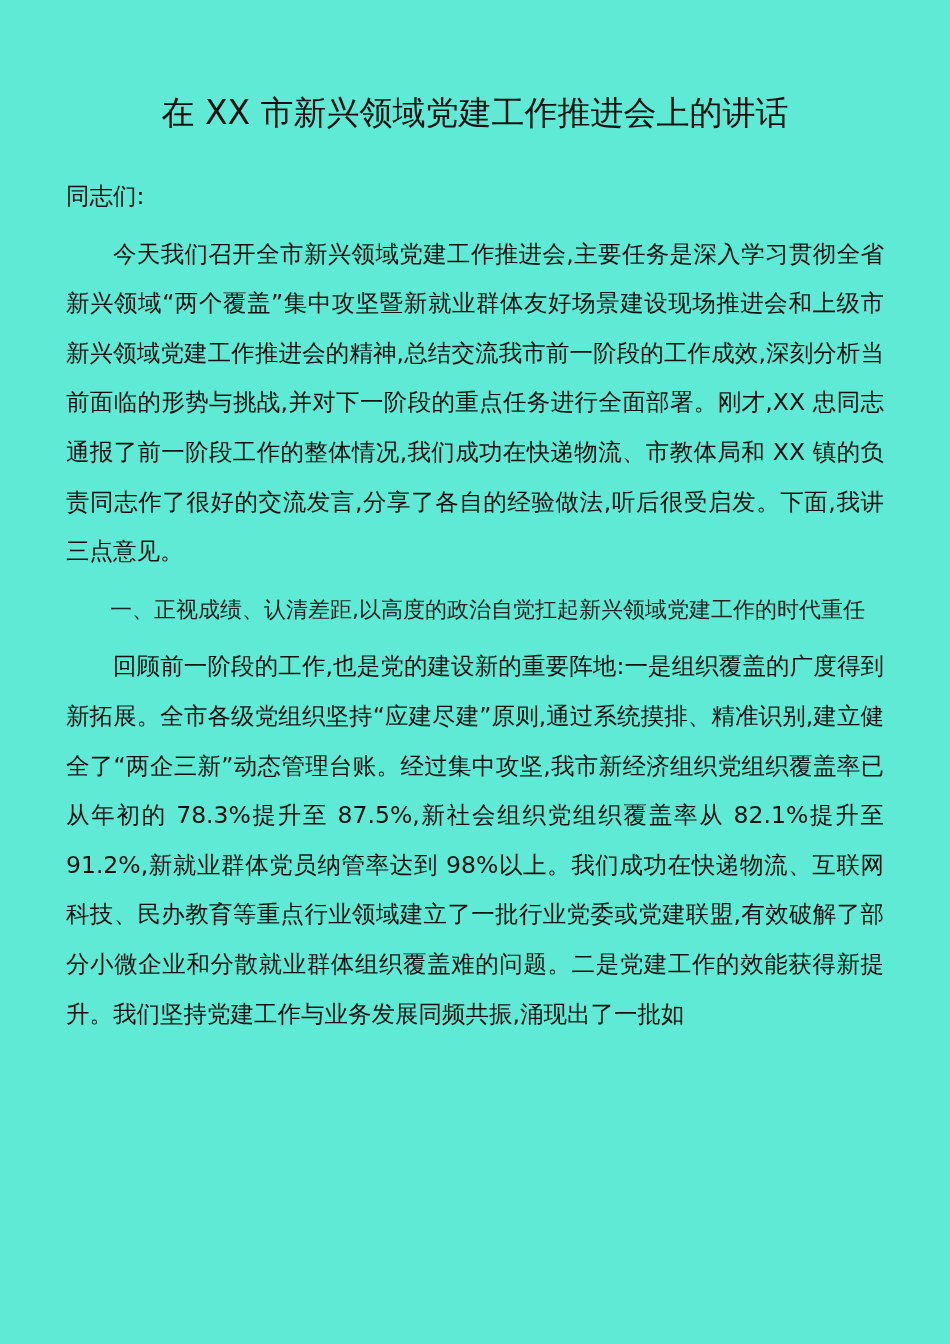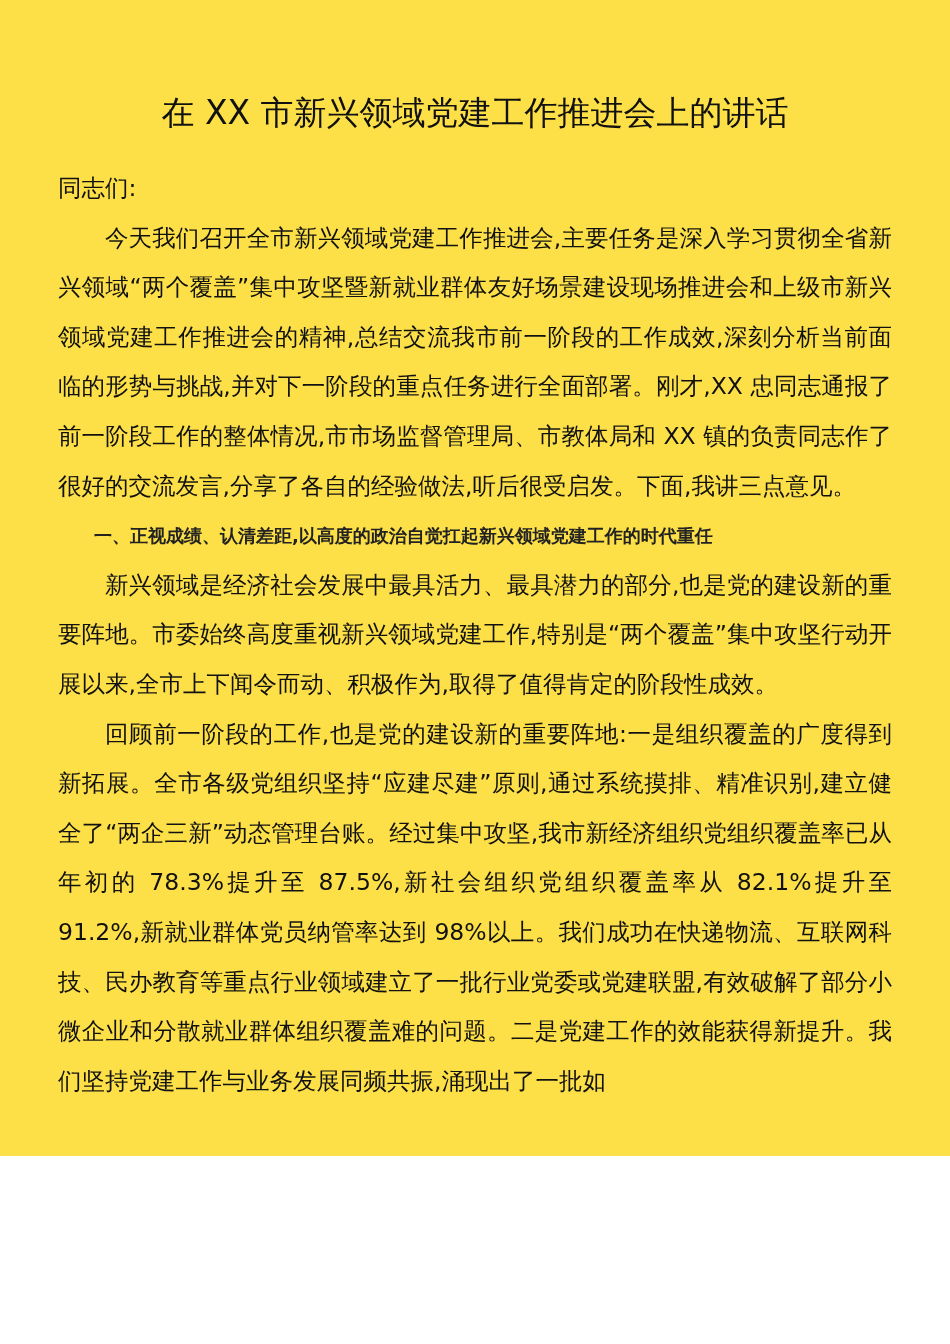--- a/index.html
+++ b/index.html
@@ -1,37 +1,36 @@
 <!DOCTYPE html>
 <html><head>
 <meta charset="utf-8">
 <style>
   html, body { margin: 0; padding: 0; background: #ffffff; }
   body { width: 950px; height: 1344px; overflow: hidden; position: relative;
          font-family: "DejaVu Sans", "Liberation Sans", sans-serif; color: #111; }
-  .page { position: absolute; left: 0; top: 0; width: 950px; height: 1156px; background: #fde047; }
+  .page { position: absolute; left: 0; top: 0; width: 950px; height: 1344px; background: #5eead4; }
   .title { position: absolute; left: 0; top: 66px; width: 950px; text-align: center;
            font-size: 33px; line-height: 50px; letter-spacing: 0px; color: #111; font-weight: normal; }
   .body { position: absolute; left: 58px; top: 164px; width: 834px;
           font-size: 23.5px; line-height: 49.6px; text-align: justify; text-justify: inter-character; }
-  .body p { margin: 0; }
+  .body p { margin: 8px; }
   .indent { text-indent: 2em; }
-  .heading { font-size: 18px; color: #222; font-weight: bold; }
+  .heading { font-size: 22px; color: #222; }
   b { font-weight: normal; }
 </style>
 </head>
 <body>
 
 <div class="page">
   <h1 class="title">在 XX 市新兴领域党建工作推进会上的讲话</h1>
 
   <div class="body">
     <p>同志们:</p>
 
-    <p class="indent">今天我们召开全市新兴领域党建工作推进会,主要任务是深入学习贯彻全省新兴领域“两个覆盖”集中攻坚暨新就业群体友好场景建设现场推进会和上级市新兴领域党建工作推进会的精神,总结交流我市前一阶段的工作成效,深刻分析当前面临的形势与挑战,并对下一阶段的重点任务进行全面部署。刚才,XX 忠同志通报了前一阶段工作的整体情况,市市场监督管理局、市教体局和 XX 镇的负责同志作了很好的交流发言,分享了各自的经验做法,听后很受启发。下面,我讲三点意见。</p>
+    <p class="indent">今天我们召开全市新兴领域党建工作推进会,主要任务是深入学习贯彻全省新兴领域“两个覆盖”集中攻坚暨新就业群体友好场景建设现场推进会和上级市新兴领域党建工作推进会的精神,总结交流我市前一阶段的工作成效,深刻分析当前面临的形势与挑战,并对下一阶段的重点任务进行全面部署。刚才,XX 忠同志通报了前一阶段工作的整体情况,我们成功在快递物流、市教体局和 XX 镇的负责同志作了很好的交流发言,分享了各自的经验做法,听后很受启发。下面,我讲三点意见。</p>
 
     <p class="indent heading">一、正视成绩、认清差距,以高度的政治自觉扛起新兴领域党建工作的时代重任</p>
 
-    <p class="indent">新兴领域是经济社会发展中最具活力、最具潜力的部分,也是党的建设新的重要阵地。市委始终高度重视新兴领域党建工作,特别是“两个覆盖”集中攻坚行动开展以来,全市上下闻令而动、积极作为,取得了值得肯定的阶段性成效。</p>
 
     <p class="indent"><span>回顾前一阶段的工作,也是党的建设新的重要阵地:</span><b>一是</b><span>组织覆盖的广度得到新拓展。全市各级党组织坚持“应建尽建”原则,通过系统摸排、精准识别,建立健全了“两企三新”动态管理台账。经过集中攻坚,我市新经济组织党组织覆盖率已从年初的 78.3%提升至 87.5%,新社会组织党组织覆盖率从 82.1%提升至 91.2%,新就业群体党员纳管率达到 98%以上。我们成功在快递物流、互联网科技、民办教育等重点行业领域建立了一批行业党委或党建联盟,有效破解了部分小微企业和分散就业群体组织覆盖难的问题。</span><b>二是</b><span>党建工作的效能获得新提升。我们坚持党建工作与业务发展同频共振,涌现出了一批如</span></p>
   </div>
 </div>
 
 </body></html>

